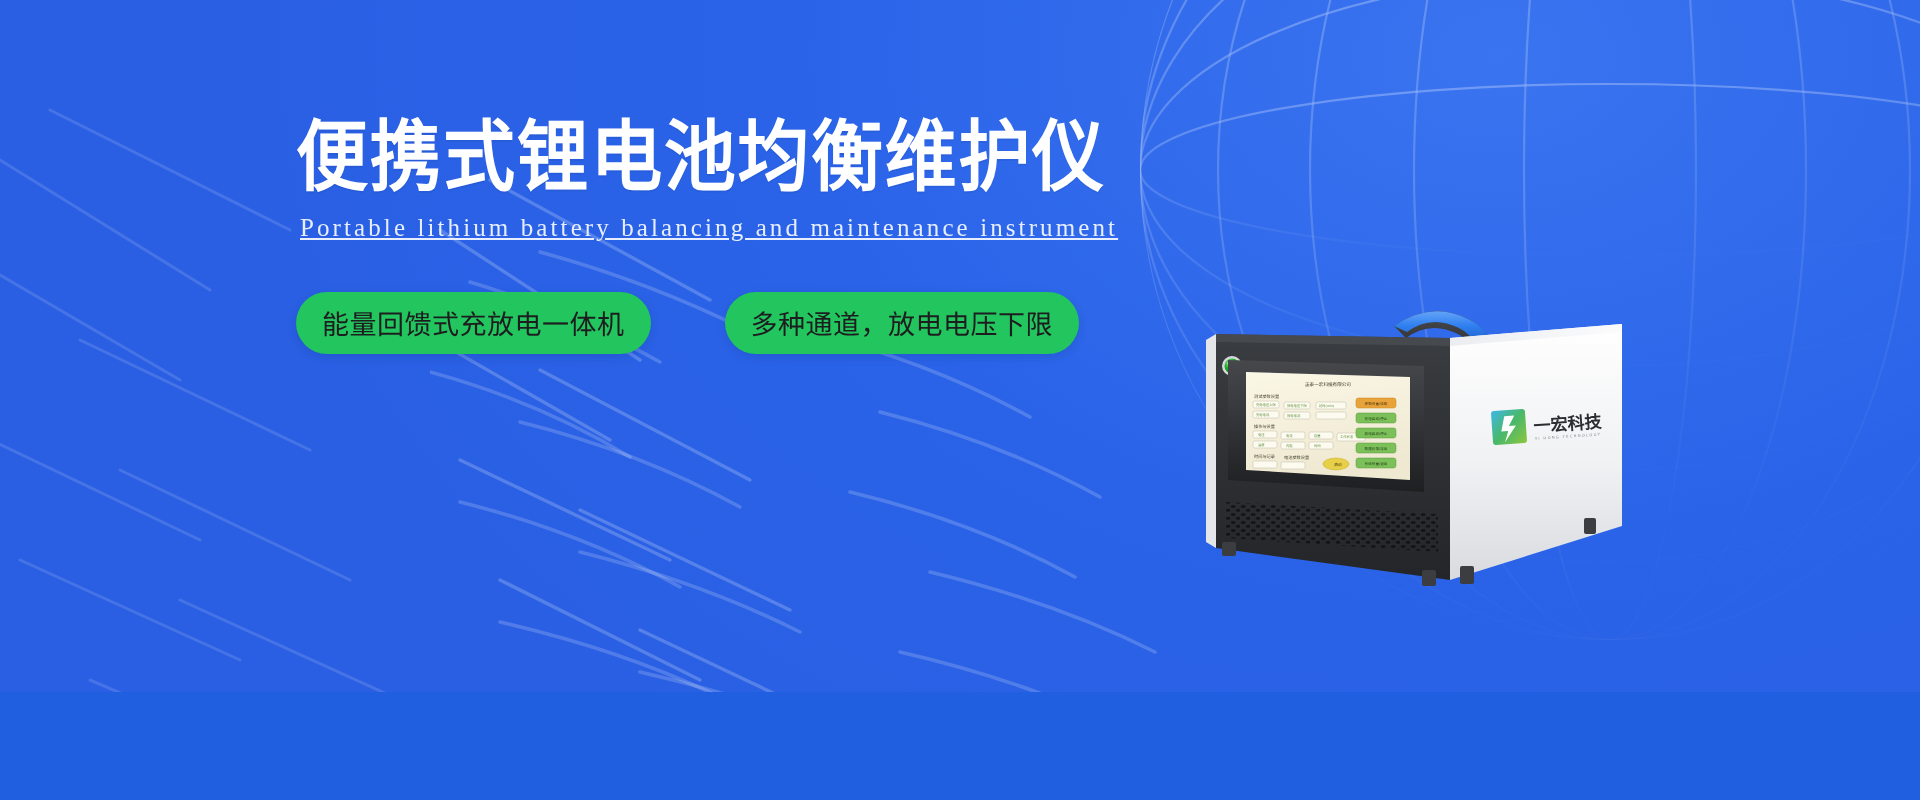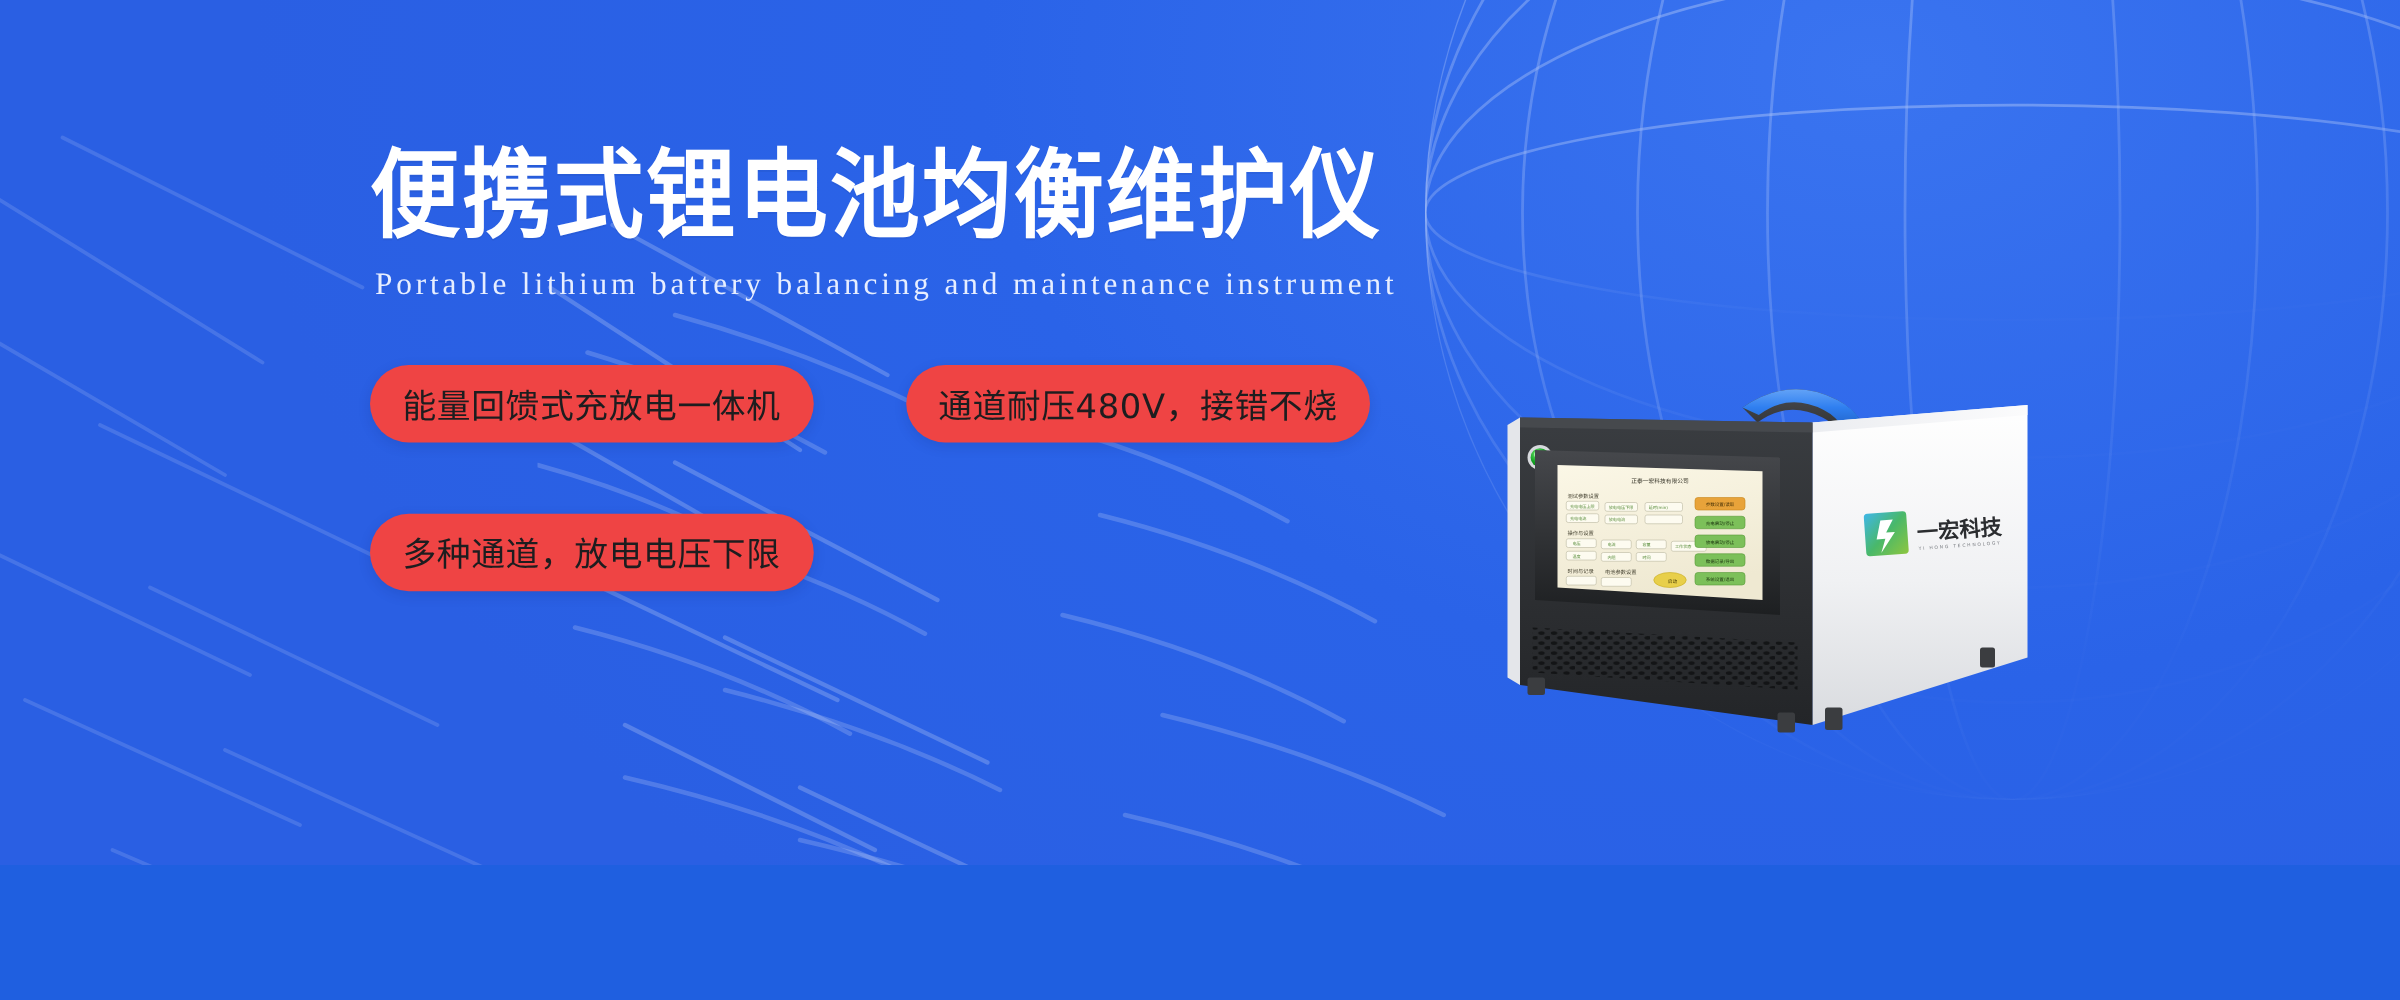--- a/index.html
+++ b/index.html
@@ -85,39 +85,40 @@
   }
 
   .subhead {
     margin: 16px 0 0 4px;
     color: #e7eeff;
     font-family: "Liberation Serif", "DejaVu Serif", serif;
     font-size: 25px;
     font-weight: 400;
     letter-spacing: 3.1px;
     white-space: nowrap;
+    text-decoration: underline;
   }
 
   .pill-grid {
     margin-top: 50px;
     display: grid;
     grid-template-columns: auto auto;
     grid-auto-rows: auto;
     column-gap: 74px;
     row-gap: 57px;
     justify-content: start;
   }
 
   .pill {
     display: inline-flex;
     align-items: center;
     justify-content: center;
     height: 62px;
     padding: 0 26px;
-    background: #ef4444;
+    background: #22c55e;
     border-radius: 34px;
     color: #1d1d1f;
     font-family: "DejaVu Sans", "Liberation Sans", sans-serif;
     font-size: 27px;
     letter-spacing: .5px;
     white-space: nowrap;
     box-shadow: 0 3px 10px rgba(10,30,90,.14);
     cursor: default;
   }
 
@@ -220,21 +221,20 @@
     </svg>
   </div>
 
   <div class="content">
     <h1 class="headline">便携式锂电池均衡维护仪</h1>
 
     <p class="subhead">Portable lithium battery balancing and maintenance instrument</p>
 
     <div class="pill-grid">
       <div class="pill">能量回馈式充放电一体机</div>
-      <div class="pill">通道耐压480V，接错不烧</div>
       <div class="pill">多种通道，放电电压下限</div>
     </div>
   </div>
 
   <div class="device">
     <svg viewBox="0 0 470 330" xmlns="http://www.w3.org/2000/svg">
       <defs>
         <linearGradient id="caseSide" x1="0" y1="0" x2="0" y2="1">
           <stop offset="0%" stop-color="#ffffff"></stop>
           <stop offset="55%" stop-color="#f0f1f3"></stop>

